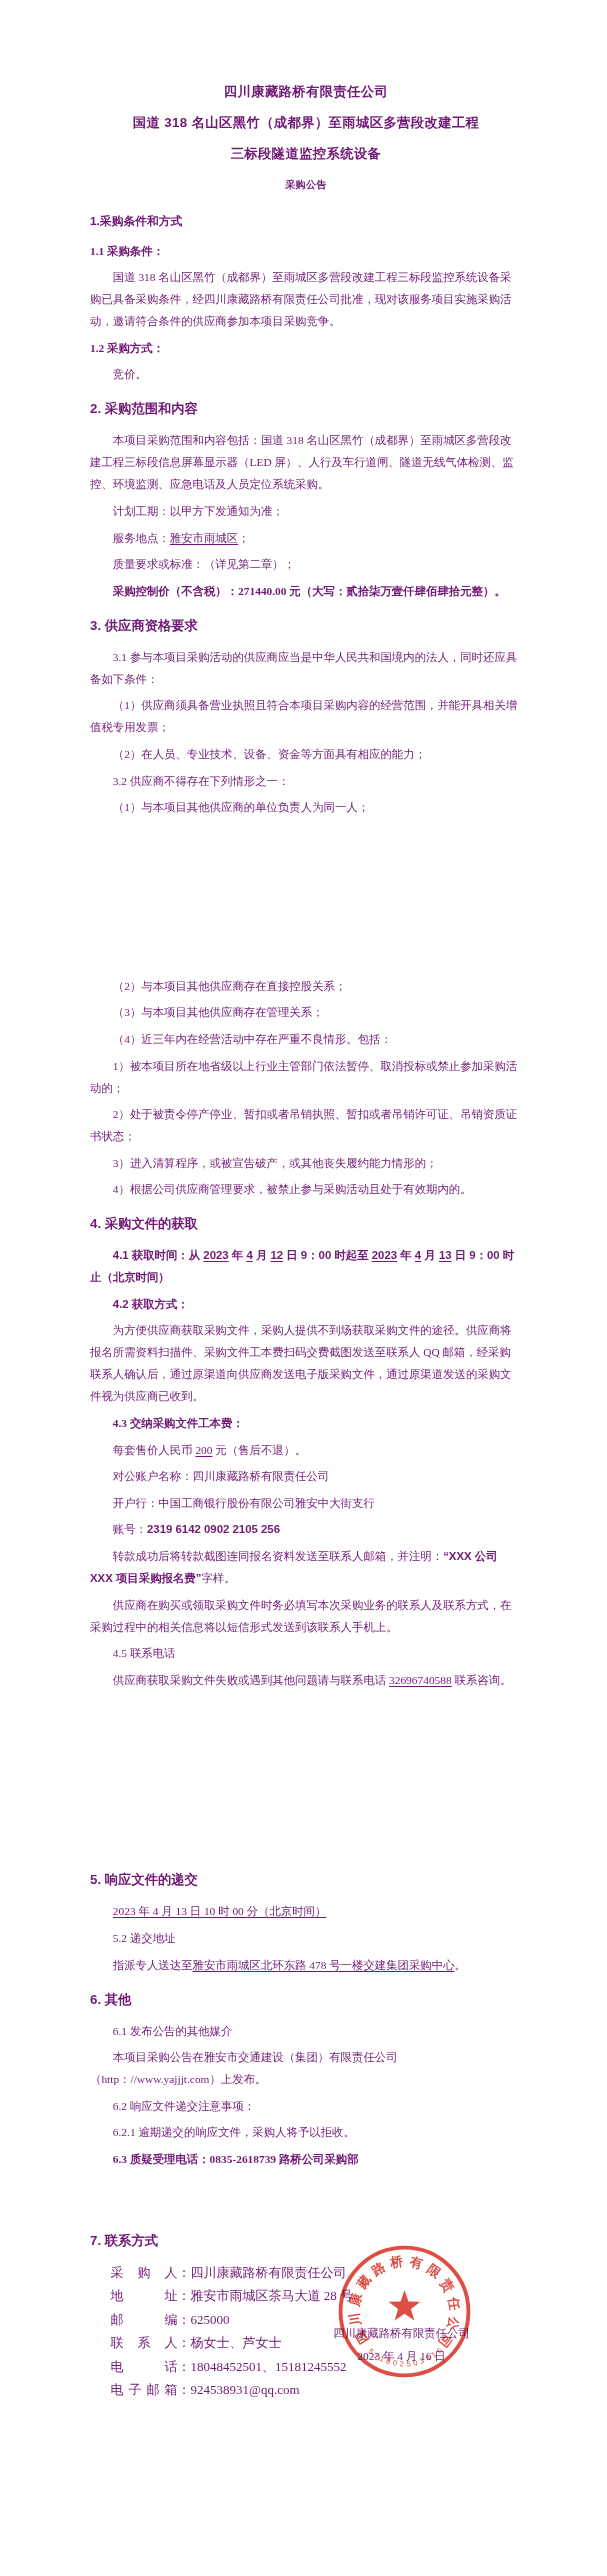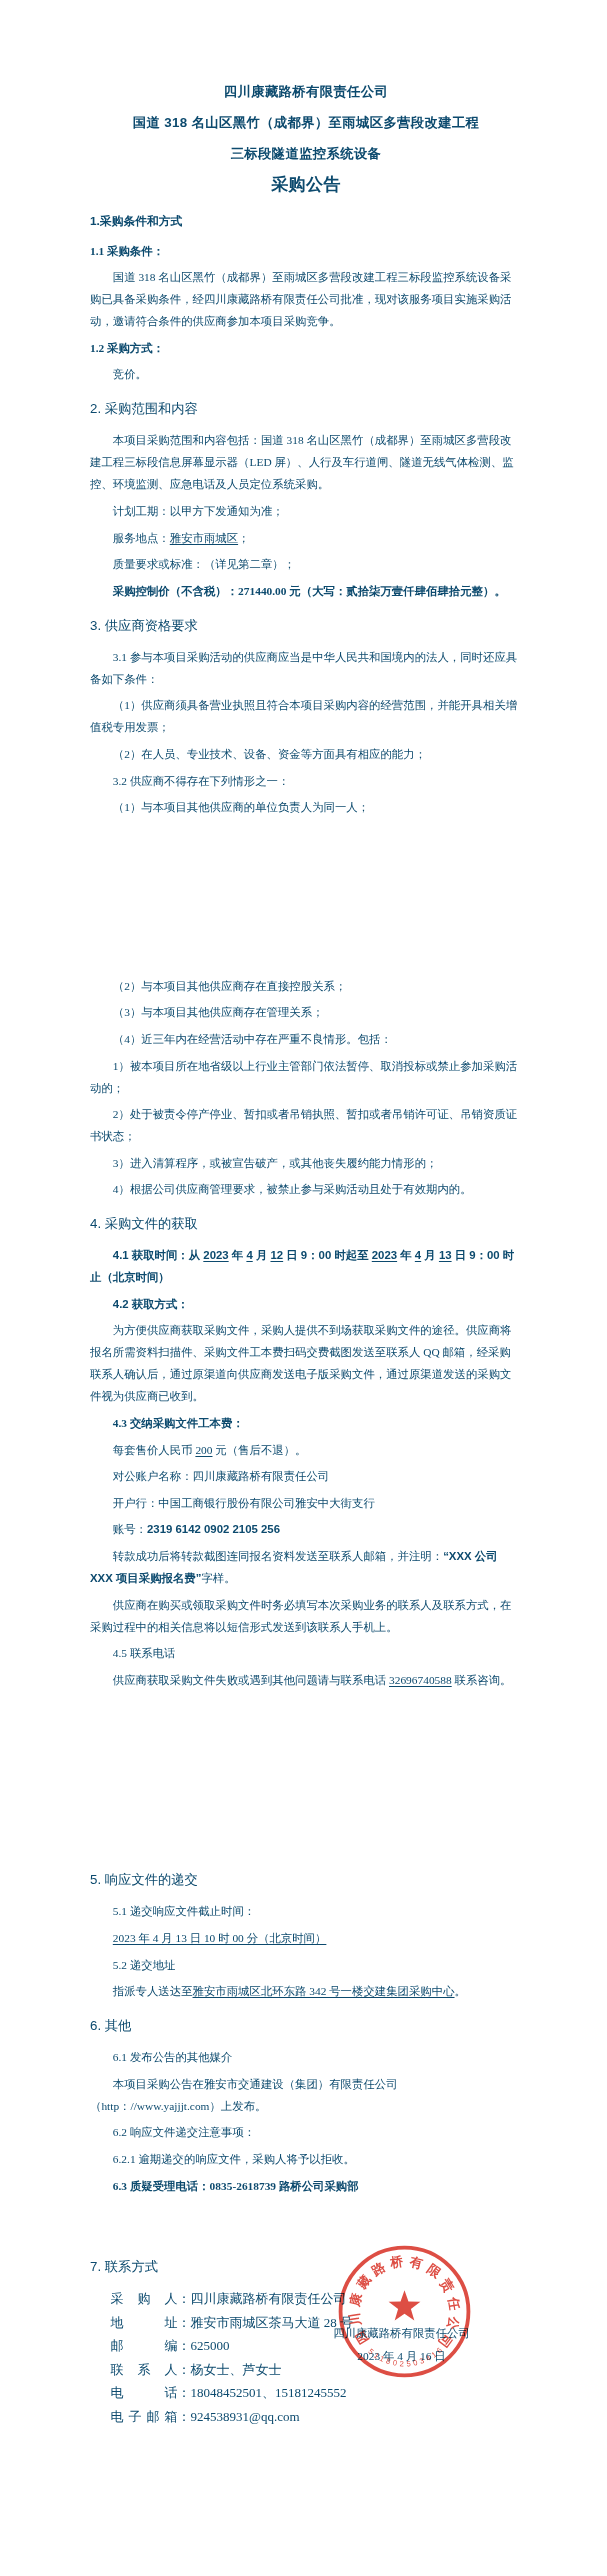--- a/index.html
+++ b/index.html
@@ -1,24 +1,24 @@
 <!DOCTYPE html>
 <html style="font-size:12px"><head>
 <meta charset="utf-8">
 <style>
   html,body{margin:0;padding:0;background:#ffffff;}
   .page{position:relative;width:607px;height:2576px;background:#ffffff;overflow:hidden;
-        font-family:"Liberation Serif",serif;color:#0c4a6e;}
+        font-family:"Liberation Serif",serif;color:#701a75;}
   .inner{padding:76px 85px 0 90px;}
   .tline{font-family:"Liberation Sans",sans-serif;font-weight:bold;font-size:13.3px;
          text-align:center;line-height:31px;letter-spacing:0.4px;}
-  .tline.small{font-size:17px;}
+  .tline.small{font-size:10px;}
   .h-small{font-family:"Liberation Sans",sans-serif;font-weight:bold;font-size:11.8px;
            margin:10.6px 0 9px;line-height:20px;}
-  .h-big{font-family:"Liberation Sans",sans-serif;font-weight:normal;font-size:13.3px;
+  .h-big{font-family:"Liberation Sans",sans-serif;font-weight:bold;font-size:13.3px;
          margin:13px 0 10px;line-height:21px;}
   p{margin:0 0 4.6px;font-size:11.4px;line-height:22px;text-indent:2em;}
   p.noind{text-indent:0;}
   .bold{font-weight:bold;}
   .sans{font-family:"Liberation Sans",sans-serif;}
   .u{text-decoration:underline;text-underline-offset:2.3px;}
   .b{font-weight:bold;font-family:"Liberation Sans",sans-serif;}
   .ul-all{text-decoration:underline;text-underline-offset:2.3px;}
   .gap-a{height:152px;}
   .gap-b{height:161px;}
@@ -82,24 +82,23 @@
     <p>开户行：中国工商银行股份有限公司雅安中大街支行</p>
     <p><span>账号：</span><span class="b">2319 6142 0902 2105 256</span></p>
     <p><span>转款成功后将转款截图连同报名资料发送至联系人邮箱，并注明：</span><span class="b">“XXX 公司 XXX 项目采购报名费”</span><span>字样。</span></p>
     <p>供应商在购买或领取采购文件时务必填写本次采购业务的联系人及联系方式，在采购过程中的相关信息将以短信形式发送到该联系人手机上。</p>
     <p>4.5 联系电话</p>
     <p><span>供应商获取采购文件失败或遇到其他问题请与联系电话 </span><span class="u">32696740588</span><span> 联系咨询。</span></p>
 
     <div class="gap-b"></div>
 
     <div class="h-big">5. 响应文件的递交</div>
-    <p>5.1 递交响应文件截止时间：</p>
     <p class="ul-all">2023 年 4 月 13 日 10 时 00 分（北京时间）</p>
     <p>5.2 递交地址</p>
-    <p><span>指派专人送达至</span><span class="u">雅安市雨城区北环东路 342 号一楼交建集团采购中心</span><span>。</span></p>
+    <p><span>指派专人送达至</span><span class="u">雅安市雨城区北环东路 478 号一楼交建集团采购中心</span><span>。</span></p>
 
     <div class="h-big">6. 其他</div>
     <p>6.1 发布公告的其他媒介</p>
     <p>本项目采购公告在雅安市交通建设（集团）有限责任公司（http：//www.yajjjt.com）上发布。</p>
     <p>6.2 响应文件递交注意事项：</p>
     <p>6.2.1 逾期递交的响应文件，采购人将予以拒收。</p>
     <p class="bold">6.3 质疑受理电话：0835-2618739 路桥公司采购部</p>
 
     <div class="gap-c"></div>
 

